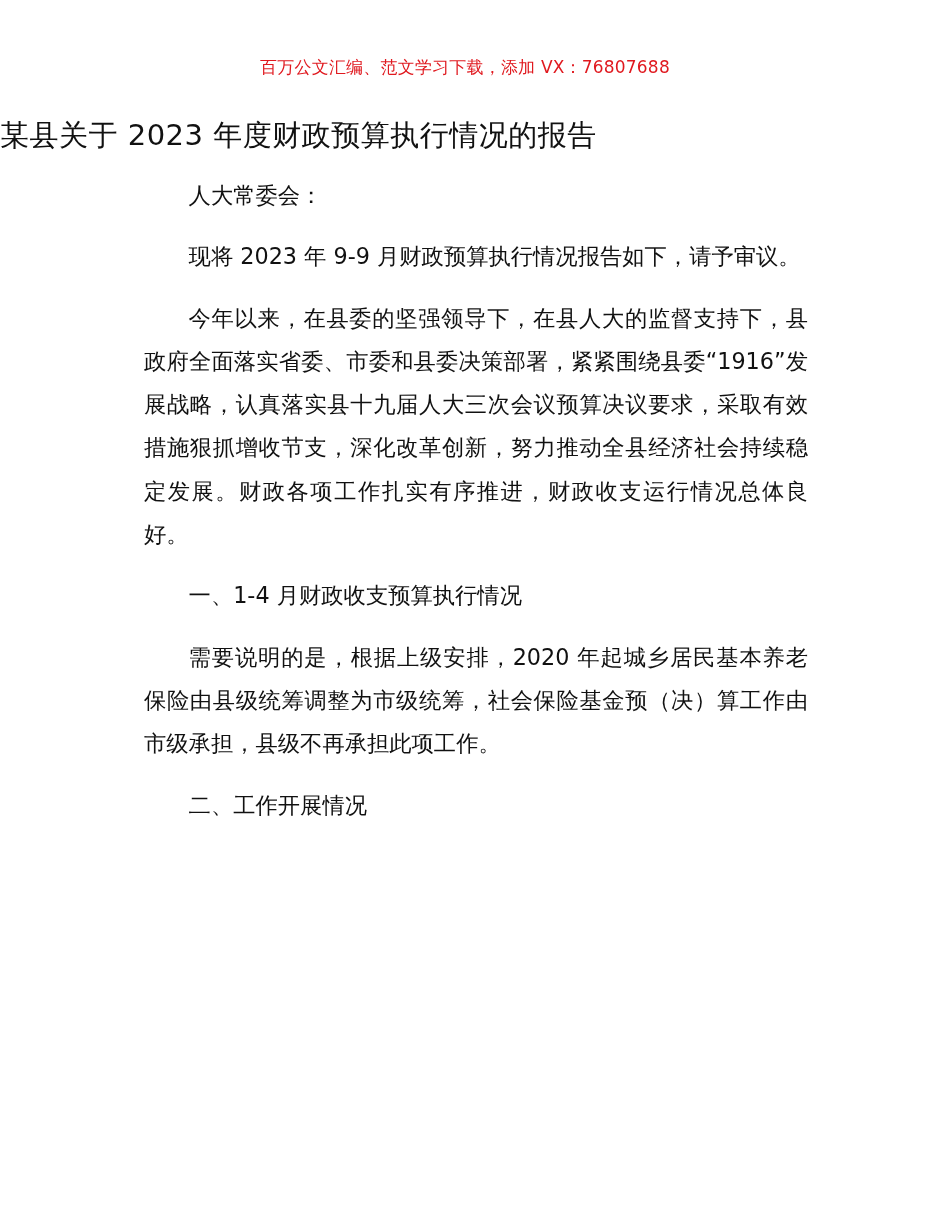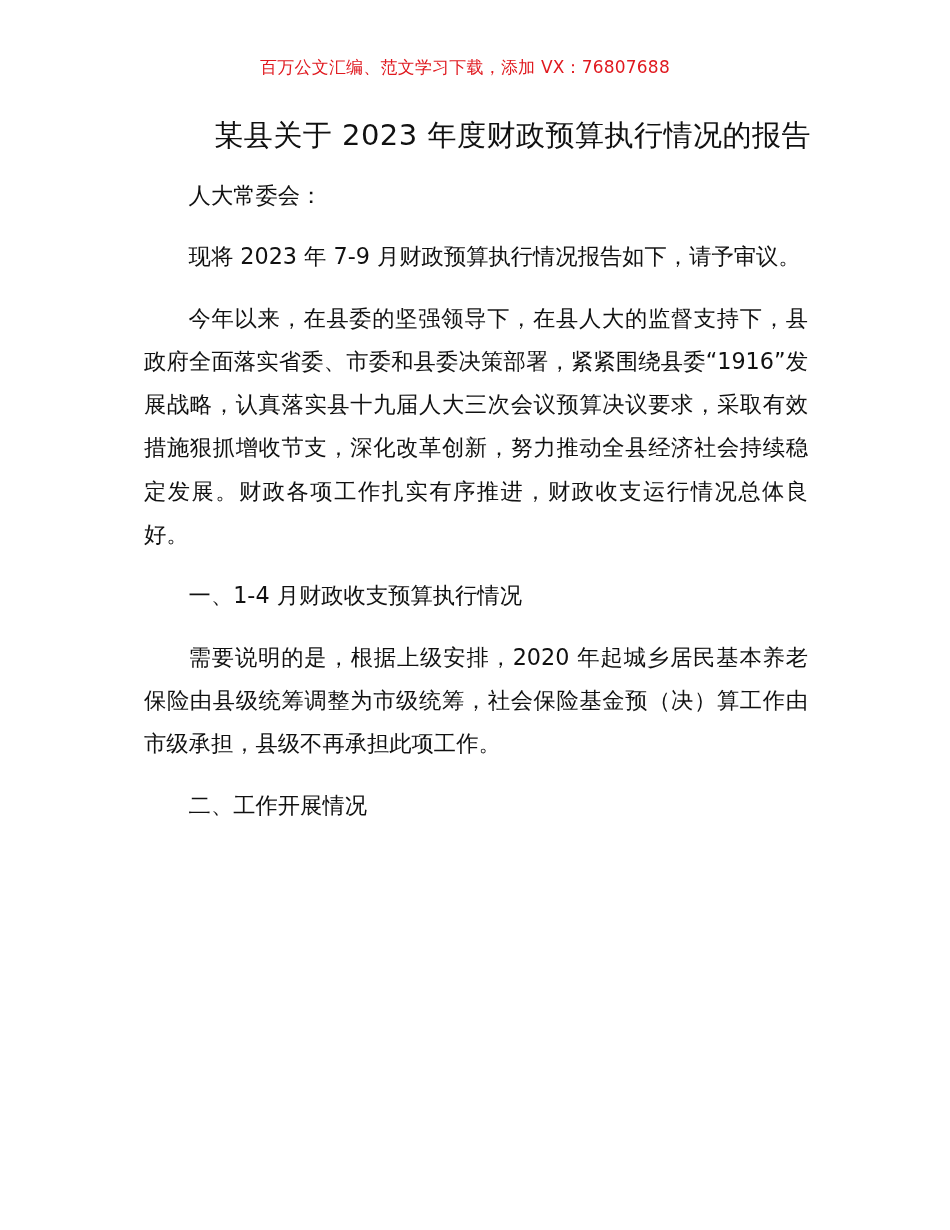--- a/index.html
+++ b/index.html
@@ -1,37 +1,37 @@
 <!DOCTYPE html>
 <html><head>
   <meta charset="utf-8">
   <style>
     html, body { margin: 0; padding: 0; background: #ffffff; }
     body { width: 950px; height: 1230px; position: relative; overflow: hidden;
            font-family: "DejaVu Sans", "Liberation Sans", sans-serif; color: #111; }
     .banner { position: absolute; top: 56px; left: 0; width: 930px; text-align: center;
               font-size: 17px; color: #e0191f; letter-spacing: 0.2px; }
-    .title { position: absolute; top: 116px; left: 0; width: 800px; text-align: right;
-             font-size: 29px; color: #111; letter-spacing: 0.5px; padding-left: 11px; }
+    .title { position: absolute; top: 116px; left: 0; width: 800px; text-align: left;
+             font-size: 29px; color: #111; letter-spacing: 0.5px; }
     .body-text { position: absolute; top: 170px; left: 140px; width: 672px;
                  font-size: 22.3px; line-height: 43.3px; }
     .para { margin: 4px; text-indent: 2em; text-align: justify; }
     .gap { height: 10px; }
   </style>
 </head>
 <body>
 
 <div class="banner">百万公文汇编、范文学习下载，添加 VX：76807688</div>
 
 <div class="title">某县关于 2023 年度财政预算执行情况的报告</div>
 
 <div class="body-text">
   <p class="para">人大常委会：</p>
   <div class="gap"></div>
-  <p class="para">现将 2023 年 7-9 月财政预算执行情况报告如下，请予审议。</p>
+  <p class="para">现将 2023 年 9-9 月财政预算执行情况报告如下，请予审议。</p>
   <div class="gap"></div>
   <p class="para">今年以来，在县委的坚强领导下，在县人大的监督支持下，县政府全面落实省委、市委和县委决策部署，紧紧围绕县委“1916”发展战略，认真落实县十九届人大三次会议预算决议要求，采取有效措施狠抓增收节支，深化改革创新，努力推动全县经济社会持续稳定发展。财政各项工作扎实有序推进，财政收支运行情况总体良好。</p>
   <div class="gap"></div>
   <p class="para">一、1-4 月财政收支预算执行情况</p>
   <div class="gap"></div>
   <p class="para">需要说明的是，根据上级安排，2020 年起城乡居民基本养老保险由县级统筹调整为市级统筹，社会保险基金预（决）算工作由市级承担，县级不再承担此项工作。</p>
   <div class="gap"></div>
   <p class="para">二、工作开展情况</p>
   <div class="gap"></div>
 </div>

